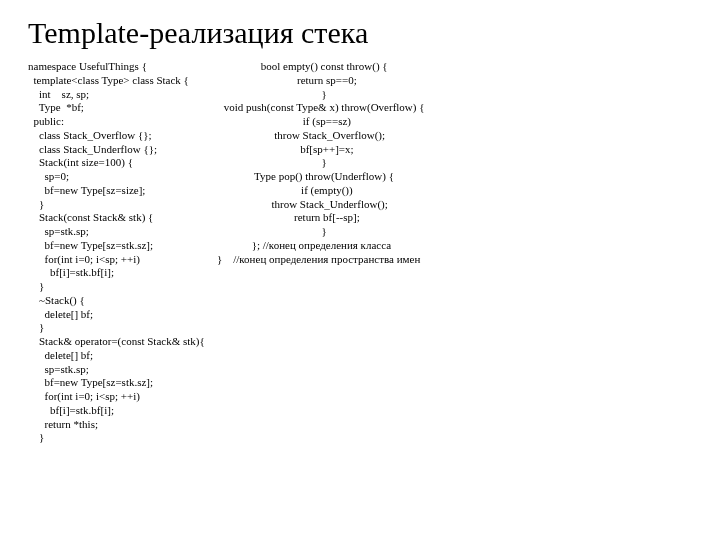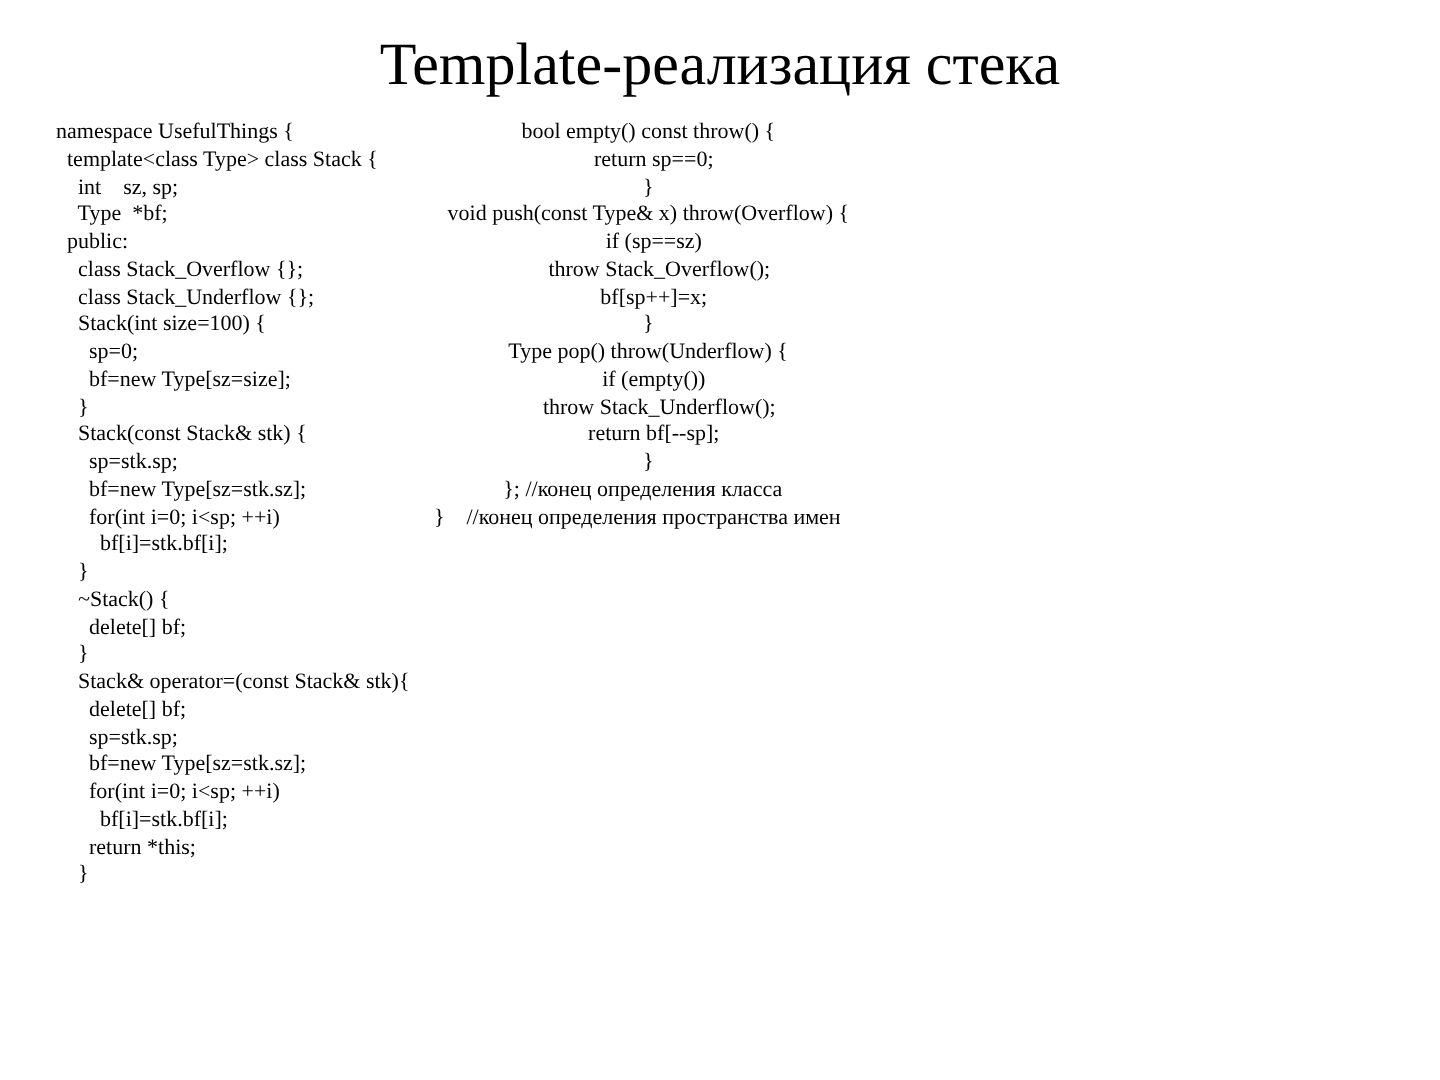--- a/index.html
+++ b/index.html
@@ -6,21 +6,21 @@
     margin: 0;
     padding: 12px 28px;
     background: #ffffff;
     font-family: "Times New Roman", Times, serif;
     width: 720px;
     height: 540px;
     box-sizing: border-box;
     color: #000;
   }
   .title {
-    text-align: center;
+    text-align: left;
     font-size: 30px;
     font-weight: 400;
     margin: 4px 0 10px 0;
   }
   .code-area {
     display: flex;
     flex-direction: row;
     align-items: flex-start;
     font-family: Liberation Serif, serif;
     font-size: 11px;

